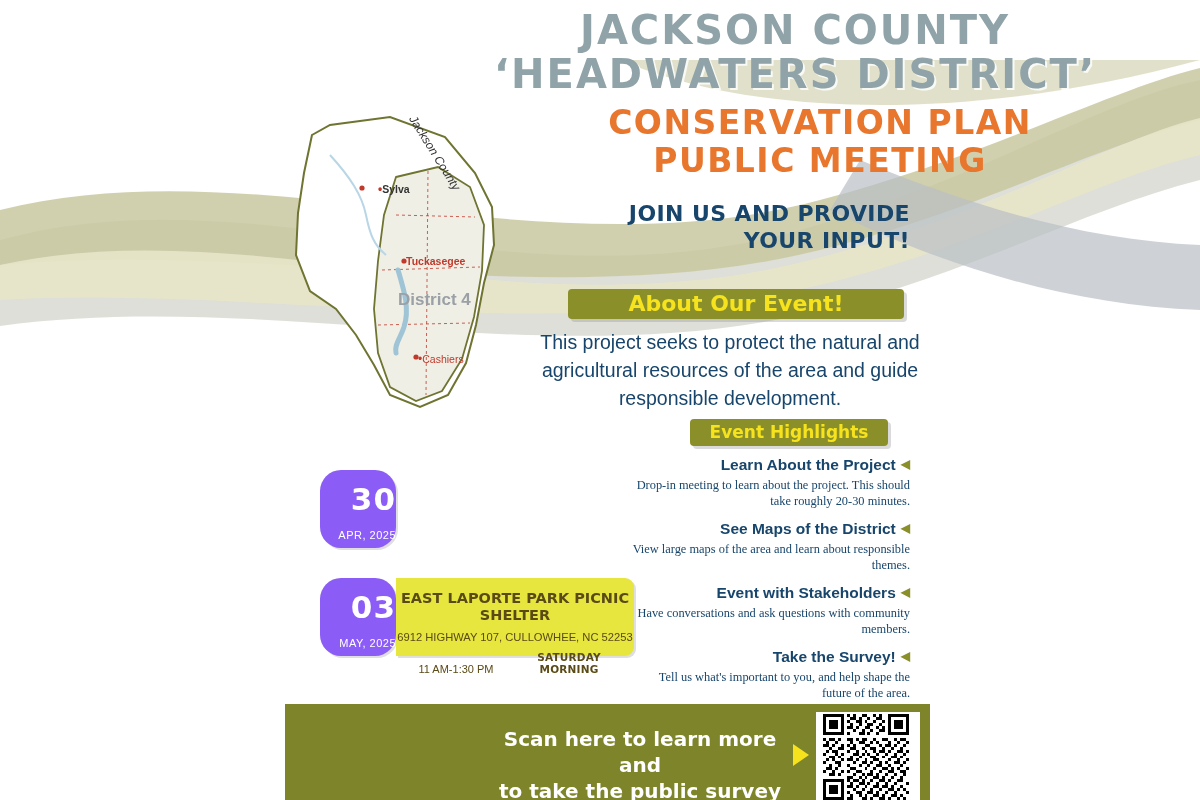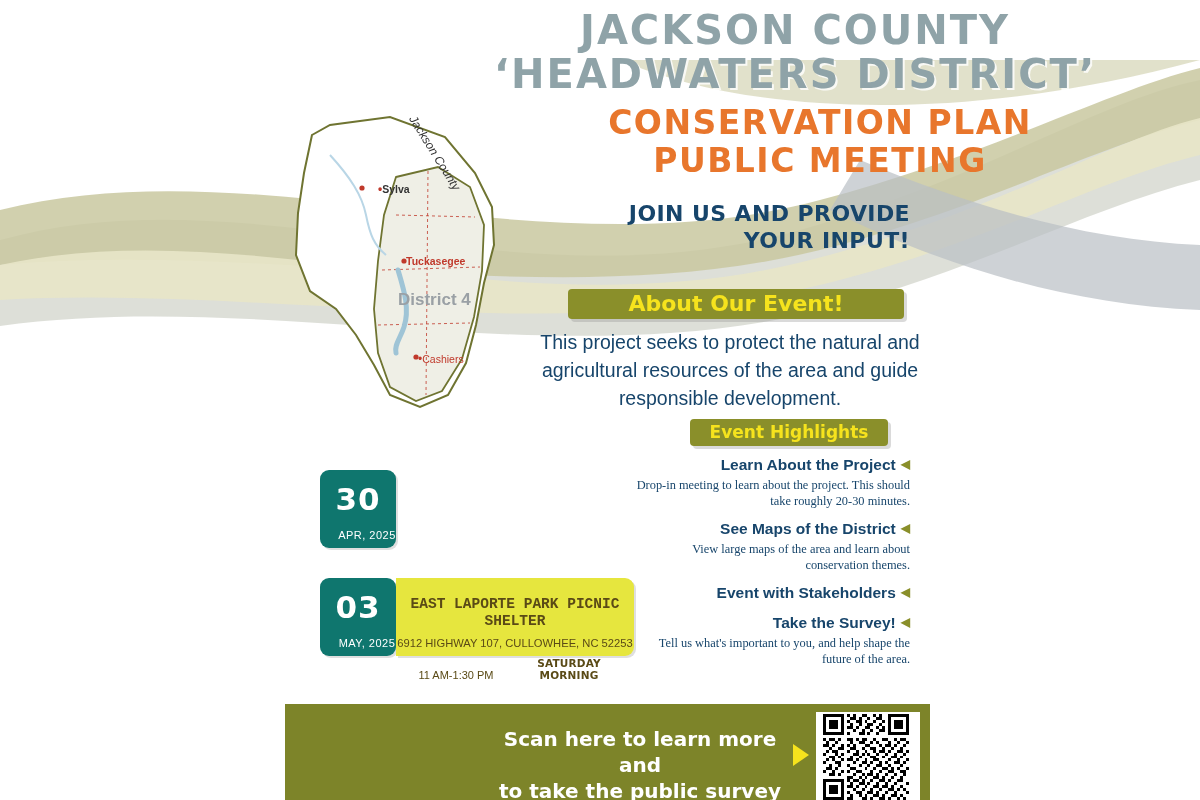--- a/index.html
+++ b/index.html
@@ -163,24 +163,24 @@
 
   
   .event-card {
     position: absolute;
     height: 78px;
   }
   .event-card .datebox {
     position: absolute;
     left: 0; top: 0;
     width: 76px; height: 78px;
-    background: #0f766e;
-    border-radius: 9px;
+    background: #8b5cf6;
+    border-radius: 21px;
     color: #ffffff;
-    text-align: center;
+    text-align: right;
     box-shadow: 2px 2px 0 rgba(150,150,150,0.3);
   }
   .event-card .datebox .dd {
     font-family: "DejaVu Sans", sans-serif;
     font-weight: bold;
     font-size: 31px;
     line-height: 31px;
     padding-top: 14px;
     letter-spacing: 1px;
   }
@@ -202,21 +202,21 @@
     box-shadow: 2px 2px 0 rgba(150,150,150,0.3);
   }
   .ev-title {
     font-family: "DejaVu Sans", sans-serif;
     font-weight: bold;
     color: #5a4a16;
     font-size: 14.5px;
     line-height: 17px;
     padding-top: 8px;
   }
-  .ev-title.two { padding-top: 18px; font-family: Liberation Mono, monospace; }
+  .ev-title.two { padding-top: 12px; }
   .ev-addr {
     color: #5a4a16;
     font-size: 11.2px;
     line-height: 14px;
     padding-top: 6px;
     font-family: "Liberation Sans", sans-serif;
   }
   .ev-timerow {
     padding-top: 7px;
     font-size: 11px;
@@ -384,24 +384,25 @@
   <div class="high-banner">
     <span>Event Highlights</span>
   </div>
   <div class="highlights">
     <div class="hl-item">
       <div class="hl-head"><span>Learn About the Project</span><span class="hl-arrow">◀</span></div>
       <div class="hl-body">Drop-in meeting to learn about the project. This should take roughly 20-30 minutes.</div>
     </div>
     <div class="hl-item">
       <div class="hl-head"><span>See Maps of the District</span><span class="hl-arrow">◀</span></div>
-      <div class="hl-body">View large maps of the area and learn about conservation themes.</div>
+      <div class="hl-body">View large maps of the area and learn about responsible themes.</div>
     </div>
     <div class="hl-item">
       <div class="hl-head"><span>Event with Stakeholders</span><span class="hl-arrow">◀</span></div>
+      <div class="hl-body">Have conversations and ask questions with community members.</div>
     </div>
     <div class="hl-item">
       <div class="hl-head"><span>Take the Survey!</span><span class="hl-arrow">◀</span></div>
       <div class="hl-body">Tell us what's important to you, and help shape the future of the area.</div>
     </div>
   </div>
 
   <div class="event-card" style="left:320px; top:470px; width:314px;">
     <div class="datebox">
       <div class="dd">30</div>

